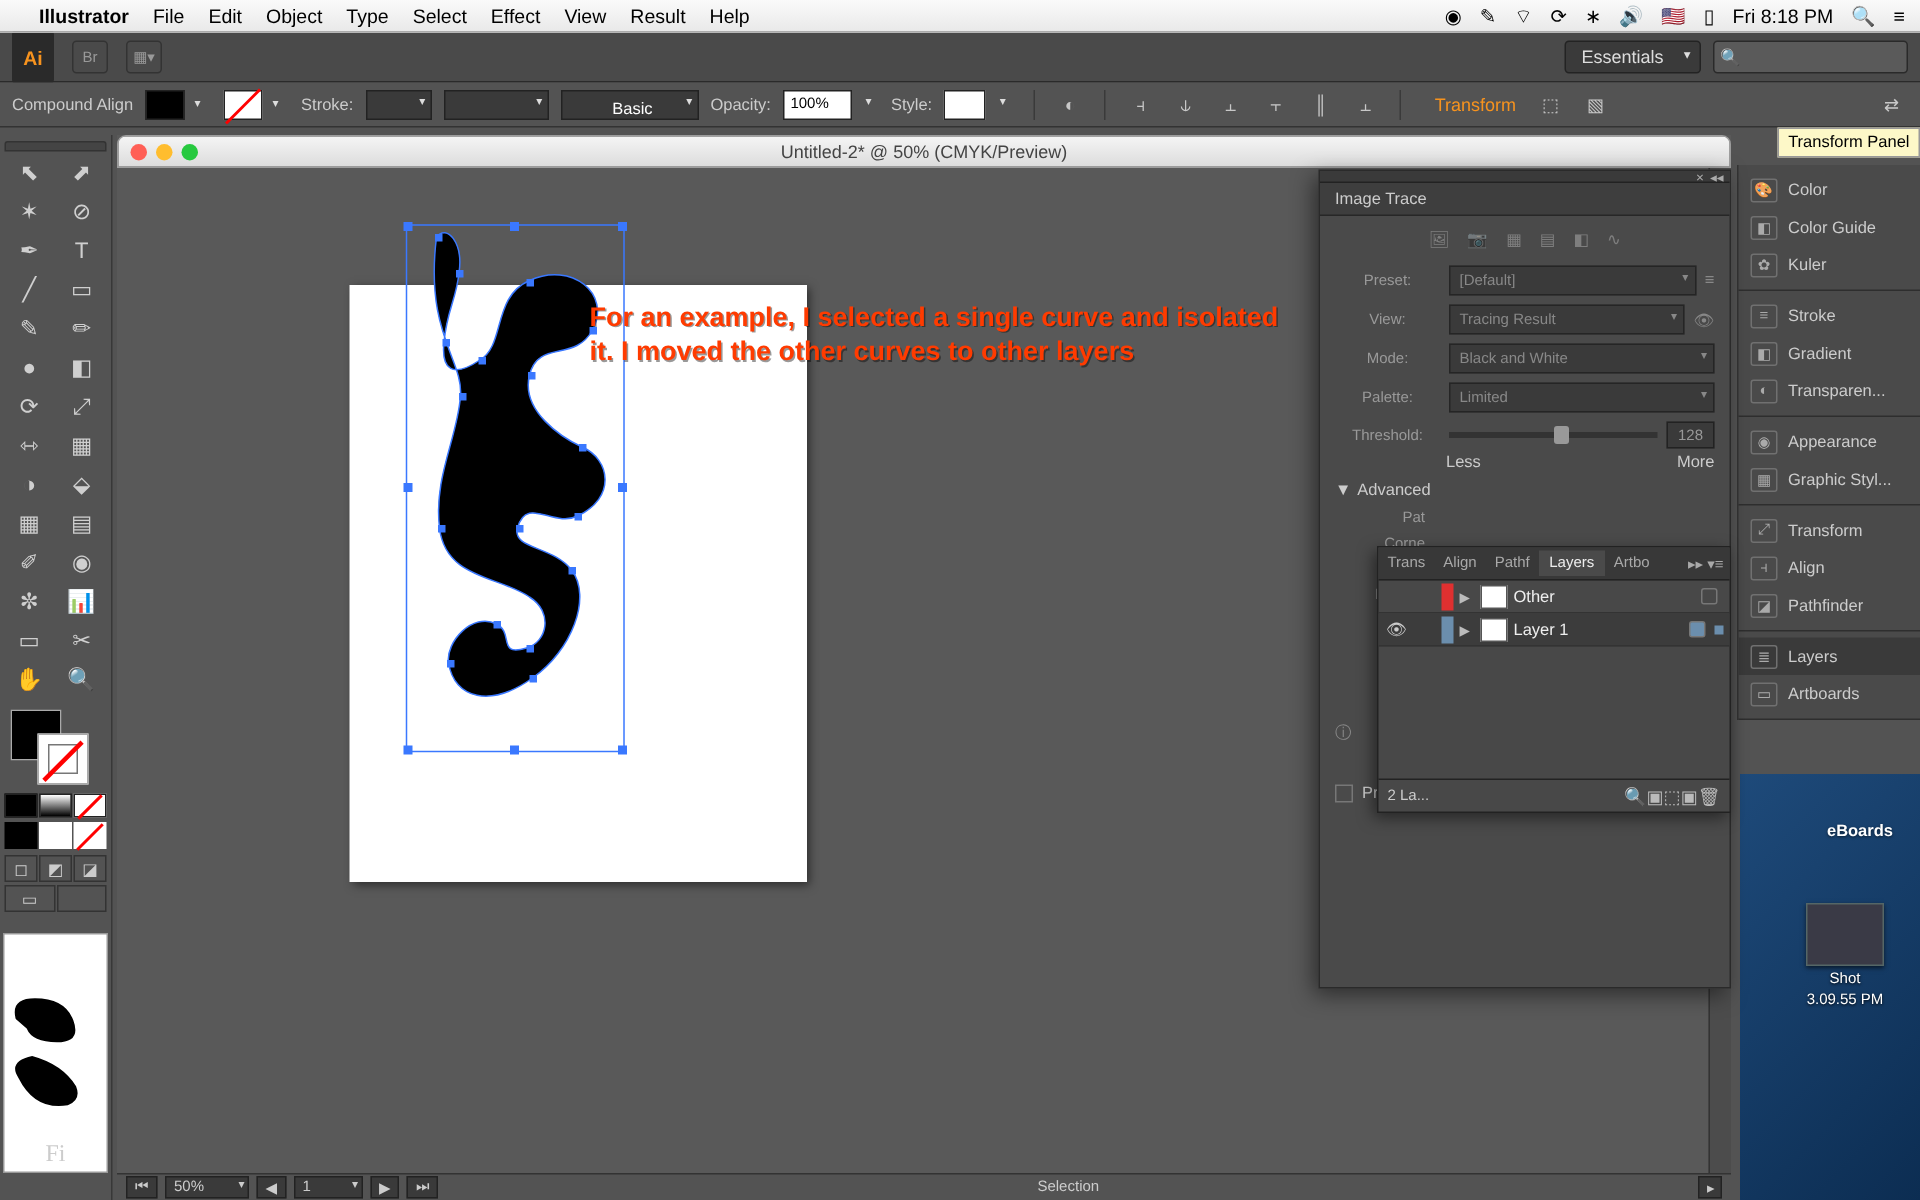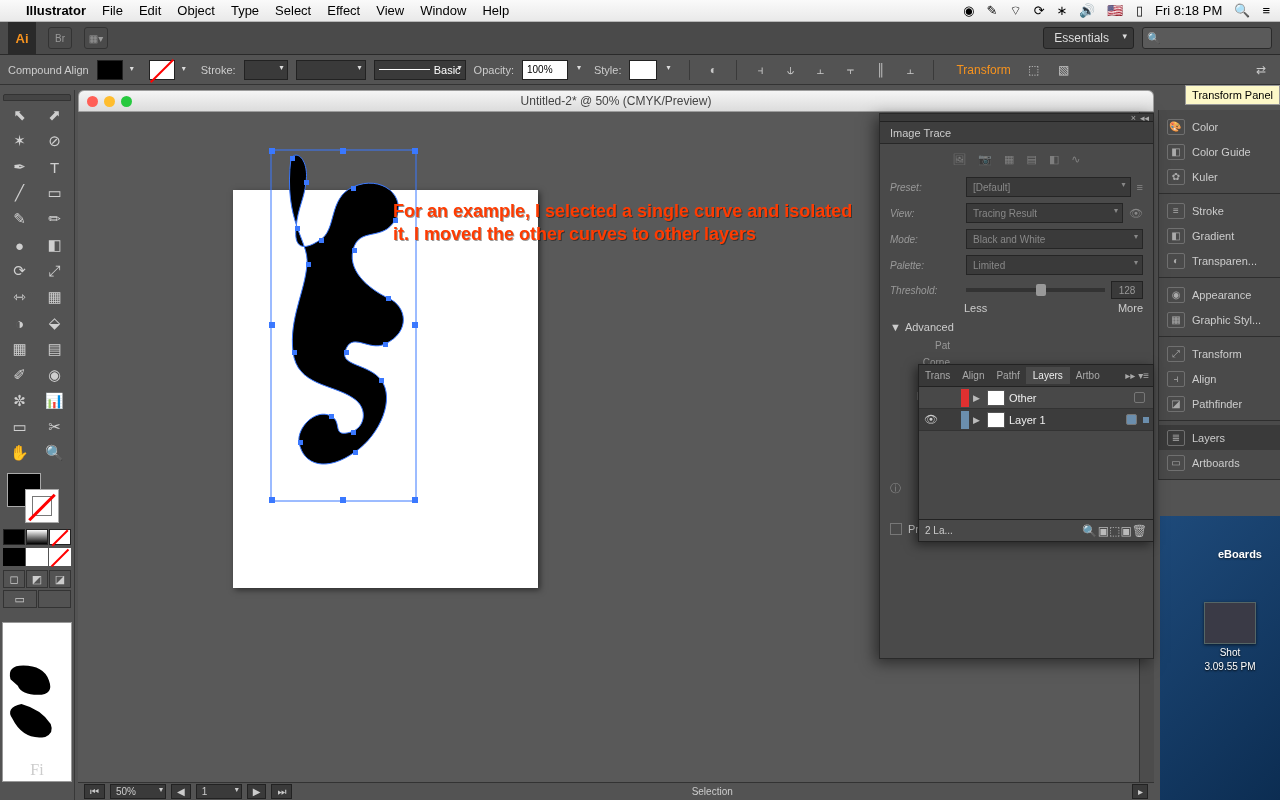--- a/index.html
+++ b/index.html
@@ -26,21 +26,21 @@
 .ctrlbar { position:absolute; top:55px; left:0; right:0; height:30px; background:#535353; border-bottom:1px solid #333; display:flex; align-items:center; padding:0 8px; gap:8px; }
 .ctrlbar .label { color:#ccc; font-size:11px; }
 .swatch { width:26px; height:20px; border:1px solid #222; display:inline-block; background:#000; position:relative; }
 .swatch::after { content:"▾"; position:absolute; right:-12px; top:3px; font-size:8px; color:#ddd; }
 .swatch.nostroke { background:#fff; }
 .swatch.nostroke::before { content:""; position:absolute; top:50%; left:-4px; right:-4px; border-top:2px solid red; transform:rotate(-45deg); }
 .numinput { width:44px; height:20px; background:#3a3a3a; border:1px solid #222; position:relative; }
 .numinput::after { content:"▾"; position:absolute; right:3px; top:2px; font-size:8px; color:#ddd; }
 .swatchbox { width:70px; height:20px; background:#3a3a3a; border:1px solid #222; position:relative; }
 .swatchbox::after { content:"▾"; position:absolute; right:3px; top:2px; font-size:8px; color:#ddd; }
-.brush { width:92px; height:20px; background:#3a3a3a; border:1px solid #222; display:flex; align-items:center; padding:0 4px; position:relative; }
+.brush { width:92px; height:20px; background:#3a3a3a; border:1px solid #222; display:flex; align-items:center; padding:0 4px; position:relative;flex-direction:column; }
 .brush .line { flex:1; height:1px; background:#fff; }
 .brush span { color:#fff; font-size:11px; margin-left:4px; }
 .brush::after { content:"▾"; position:absolute; right:3px; top:2px; font-size:8px; color:#ddd; }
 .opacity-in { width:46px; height:20px; background:#fff; border:1px solid #222; color:#000; display:flex; align-items:center; padding:0 4px; position:relative; font-size:10px; }
 .opacity-in::after { content:"▾"; position:absolute; right:-14px; top:2px; font-size:8px; color:#ddd; }
 .stylebox { width:28px; height:20px; background:#fff; border:1px solid #222; position:relative; }
 .stylebox::after { content:"▾"; position:absolute; right:-14px; top:2px; font-size:8px; color:#ddd; }
 .divider { width:1px; height:20px; background:#3a3a3a; margin:0 4px; }
 .iconbtn { width:22px; height:20px; display:flex; align-items:center; justify-content:center; color:#c8c8c8; font-size:12px; border-radius:2px; cursor:pointer; }
 .xform { color:#f7931e; font-size:12px; padding:2px 4px; margin-left:6px; }
@@ -97,21 +97,21 @@
 .dockbtn { height:25px; display:flex; align-items:center; gap:7px; padding:0 8px; font-size:11px; cursor:pointer; }
 .dockbtn.active { background:#3a3a3a; }
 .dockicon { width:18px; height:16px; border:1px solid #707070; border-radius:2px; display:flex; align-items:center; justify-content:center; font-size:10px; color:#aaa; }
 
 
 .panel-trace { position:absolute; top:113px; right:126px; width:275px; height:546px; background:#4a4a4a; border:1px solid #2a2a2a; box-shadow:-4px 4px 14px rgba(0,0,0,.5); z-index:20; }
 .panel-tabs { height:22px; background:#3e3e3e; display:flex; align-items:center; border-bottom:1px solid #272727; }
 .panel-tabs span { padding:0 10px; color:#ccc; font-size:11px; }
 .iconrow { height:30px; display:flex; align-items:center; justify-content:center; gap:12px; opacity:.4; }
 .formrow { display:flex; align-items:center; padding:3px 10px; gap:6px; }
-.formrow .lbl { width:70px; text-align:left; color:#999; font-size:10px;font-style:italic; }
+.formrow .lbl { width:70px; text-align:center; color:#999; font-size:10px; }
 .formrow .sel { flex:1; height:20px; background:#3a3a3a; border:1px solid #252525; display:flex; align-items:center; padding:0 6px; color:#888; font-size:10px; position:relative; }
 .formrow .sel::after { content:"▾"; position:absolute; right:4px; top:2px; font-size:8px; }
 .slider { flex:1; height:4px; background:#333; position:relative; }
 .slider .knob { position:absolute; top:-4px; left:50%; width:10px; height:12px; background:#999; border-radius:2px; }
 .nbox { width:32px; height:18px; background:#3a3a3a; border:1px solid #222; color:#999; font-size:10px; display:flex; align-items:center; justify-content:center; }
 .scalelabels { display:flex; justify-content:space-between; padding:0 10px 3px 84px; color:#999; font-size:9px; }
 .adv { padding:4px 10px; color:#ccc; font-size:10px; display:flex; align-items:center; gap:4px; }
 .subs { display:flex; align-items:center; gap:6px; padding:3px 12px 3px 10px; }
 .subs .l { width:60px; text-align:right; color:#999; font-size:10px; }
 .chkrow { display:flex; align-items:center; gap:6px; padding:3px 10px 3px 74px; color:#bbb; font-size:10px; }
@@ -156,21 +156,21 @@
 <div class="menubar">
   <span class="logo"></span>
   <span class="app">Illustrator</span>
   <span>File</span>
   <span>Edit</span>
   <span>Object</span>
   <span>Type</span>
   <span>Select</span>
   <span>Effect</span>
   <span>View</span>
-  <span>Window</span>
+  <span>Result</span>
   <span>Help</span>
   <div class="sys">
     <span>◉</span>
     <span>✎</span>
     <span>⌔</span>
     <span>⟳</span>
     <span>∗</span>
     <span>🔊</span>
     <span>🇺🇸</span>
     <span>▯</span>

